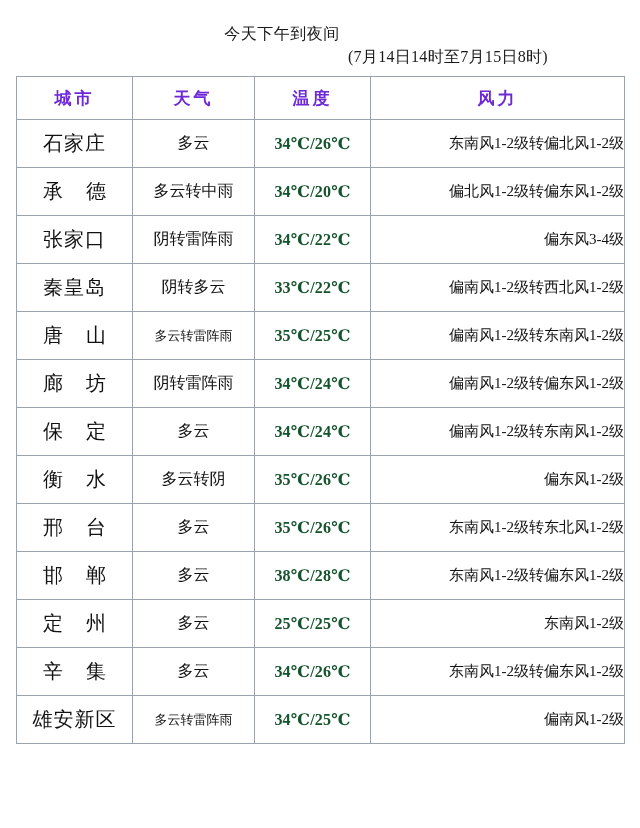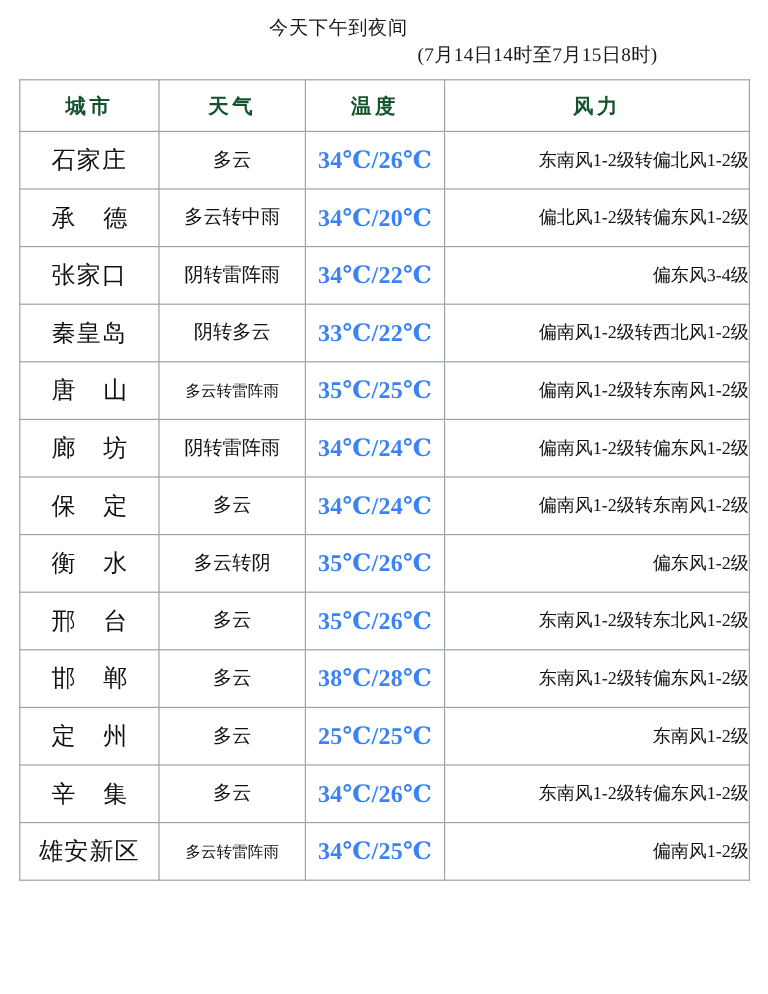--- a/index.html
+++ b/index.html
@@ -11,21 +11,21 @@
     height: 828px;
     background: #ffffff;
     font-family: "Liberation Serif", "DejaVu Serif", serif;
     color: #1a1a1a;
     overflow: hidden;
   }
   .page {
     width: 564px;
     height: 828px;
     box-sizing: border-box;
-    padding: 12px 16px 0 16px;
+    padding: 22px 16px 0 16px;
     display: flex;
     flex-direction: column;
   }
   .title-block {
     text-align: center;
     line-height: 1.45;
     margin-bottom: 8px;
   }
   .title-main {
     font-size: 16px;
@@ -48,21 +48,21 @@
   table.wx th, table.wx td {
     border: 1px solid #9aa3ad;
     text-align: center;
     vertical-align: middle;
     padding: 0;
   }
   table.wx th {
     height: 42px;
     font-size: 17px;
     font-weight: bold;
-    color: #14532d;
+    color: #6d28d9;
     letter-spacing: 3px;
   }
   table.wx td {
     height: 47px;
   }
   .col-city { width: 116px; }
   .col-wx   { width: 122px; }
   .col-temp { width: 116px; }
   .col-wind { width: 254px; }
 
@@ -76,22 +76,22 @@
     text-indent: 9px;
   }
   .wxtext {
     font-size: 16px;
     color: #111111;
   }
   .wxtext.small {
     font-size: 13px;
   }
   .temp {
-    font-size: 20px;
-    color: #3b82f6;
+    font-size: 16px;
+    color: #14532d;
     font-weight: bold;
     letter-spacing: 0.2px;
   }
   .wind {
     font-size: 15px;
     color: #111111;
     text-align: right;
   }
 </style>
 </head>

